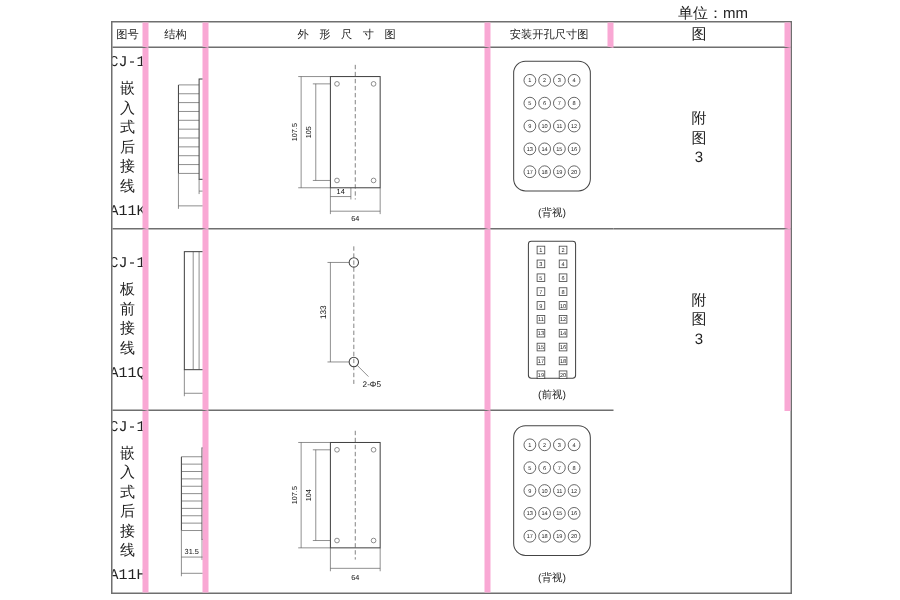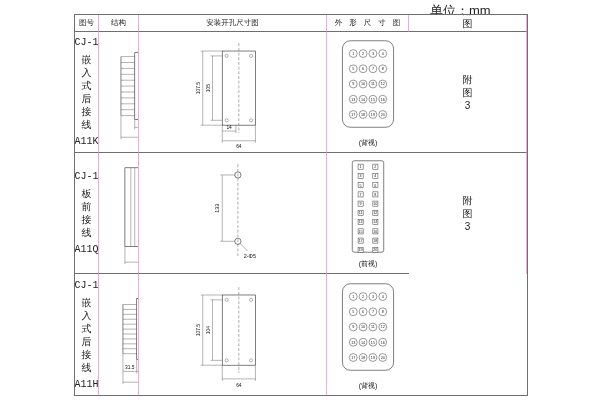--- a/index.html
+++ b/index.html
@@ -1,24 +1,24 @@
 <!DOCTYPE html>
 <html><head>
 <meta charset="utf-8">
 <style>
   html,body{margin:0;padding:0;background:#fff;}
   *{box-sizing:border-box;}
   .page{position:relative;width:600px;height:400px;background:#ffffff;
         font-family:"Liberation Sans","DejaVu Sans",sans-serif;color:#222;}
-  .unit-note{position:absolute;top:2px;left:430px;font-size:13px;}
+  .unit-note{position:absolute;top:2px;left:452px;font-size:10px;}
   .spec-table{position:absolute;left:74px;top:14px;display:grid;
     grid-template-columns:24px 40px 188px 82px 118px;
     grid-template-rows:17px 121px 121px 121px;
     border:1px solid #6f6f6f;background:#fff;}
-  .cell{border-right:1px solid #f9a8d4;border-bottom:1px solid #6f6f6f;
+  .cell{border-right:4px solid #f9a8d4;border-bottom:1px solid #6f6f6f;
         display:flex;flex-direction:column;align-items:center;justify-content:center;
         overflow:hidden;}
   .c-last{border-right:none;}
   .r-last{border-bottom:none;}
   .hcell{flex-direction:row;font-size:7.5px;white-space:nowrap;}
   .hsp{letter-spacing:7px;text-indent:7px;}
   .vtext{width:1em;word-break:break-all;line-height:1.3;font-size:10px;text-align:center;}
   .struct{gap:5px;}
   .model,.code{font-size:10px;white-space:nowrap;font-family:Liberation Mono, monospace;}
   svg{display:block;}
@@ -34,22 +34,22 @@
 </head>
 <body>
 
 <div class="page">
   <div class="unit-note">单位：mm</div>
 
   <div class="spec-table">
 
     <div class="cell hcell">图号</div>
     <div class="cell hcell">结构</div>
+    <div class="cell hcell hsp">外形尺寸图</div>
     <div class="cell hcell">安装开孔尺寸图</div>
-    <div class="cell hcell hsp">外形尺寸图</div>
 
     <div class="cell">
       <div class="vtext">附图3</div>
     </div>
     <div class="cell struct">
       <div class="model">CJ-1</div>
       <div class="vtext">嵌入式后接线</div>
       <div class="code">A11K</div>
     </div>
     <div class="cell">

